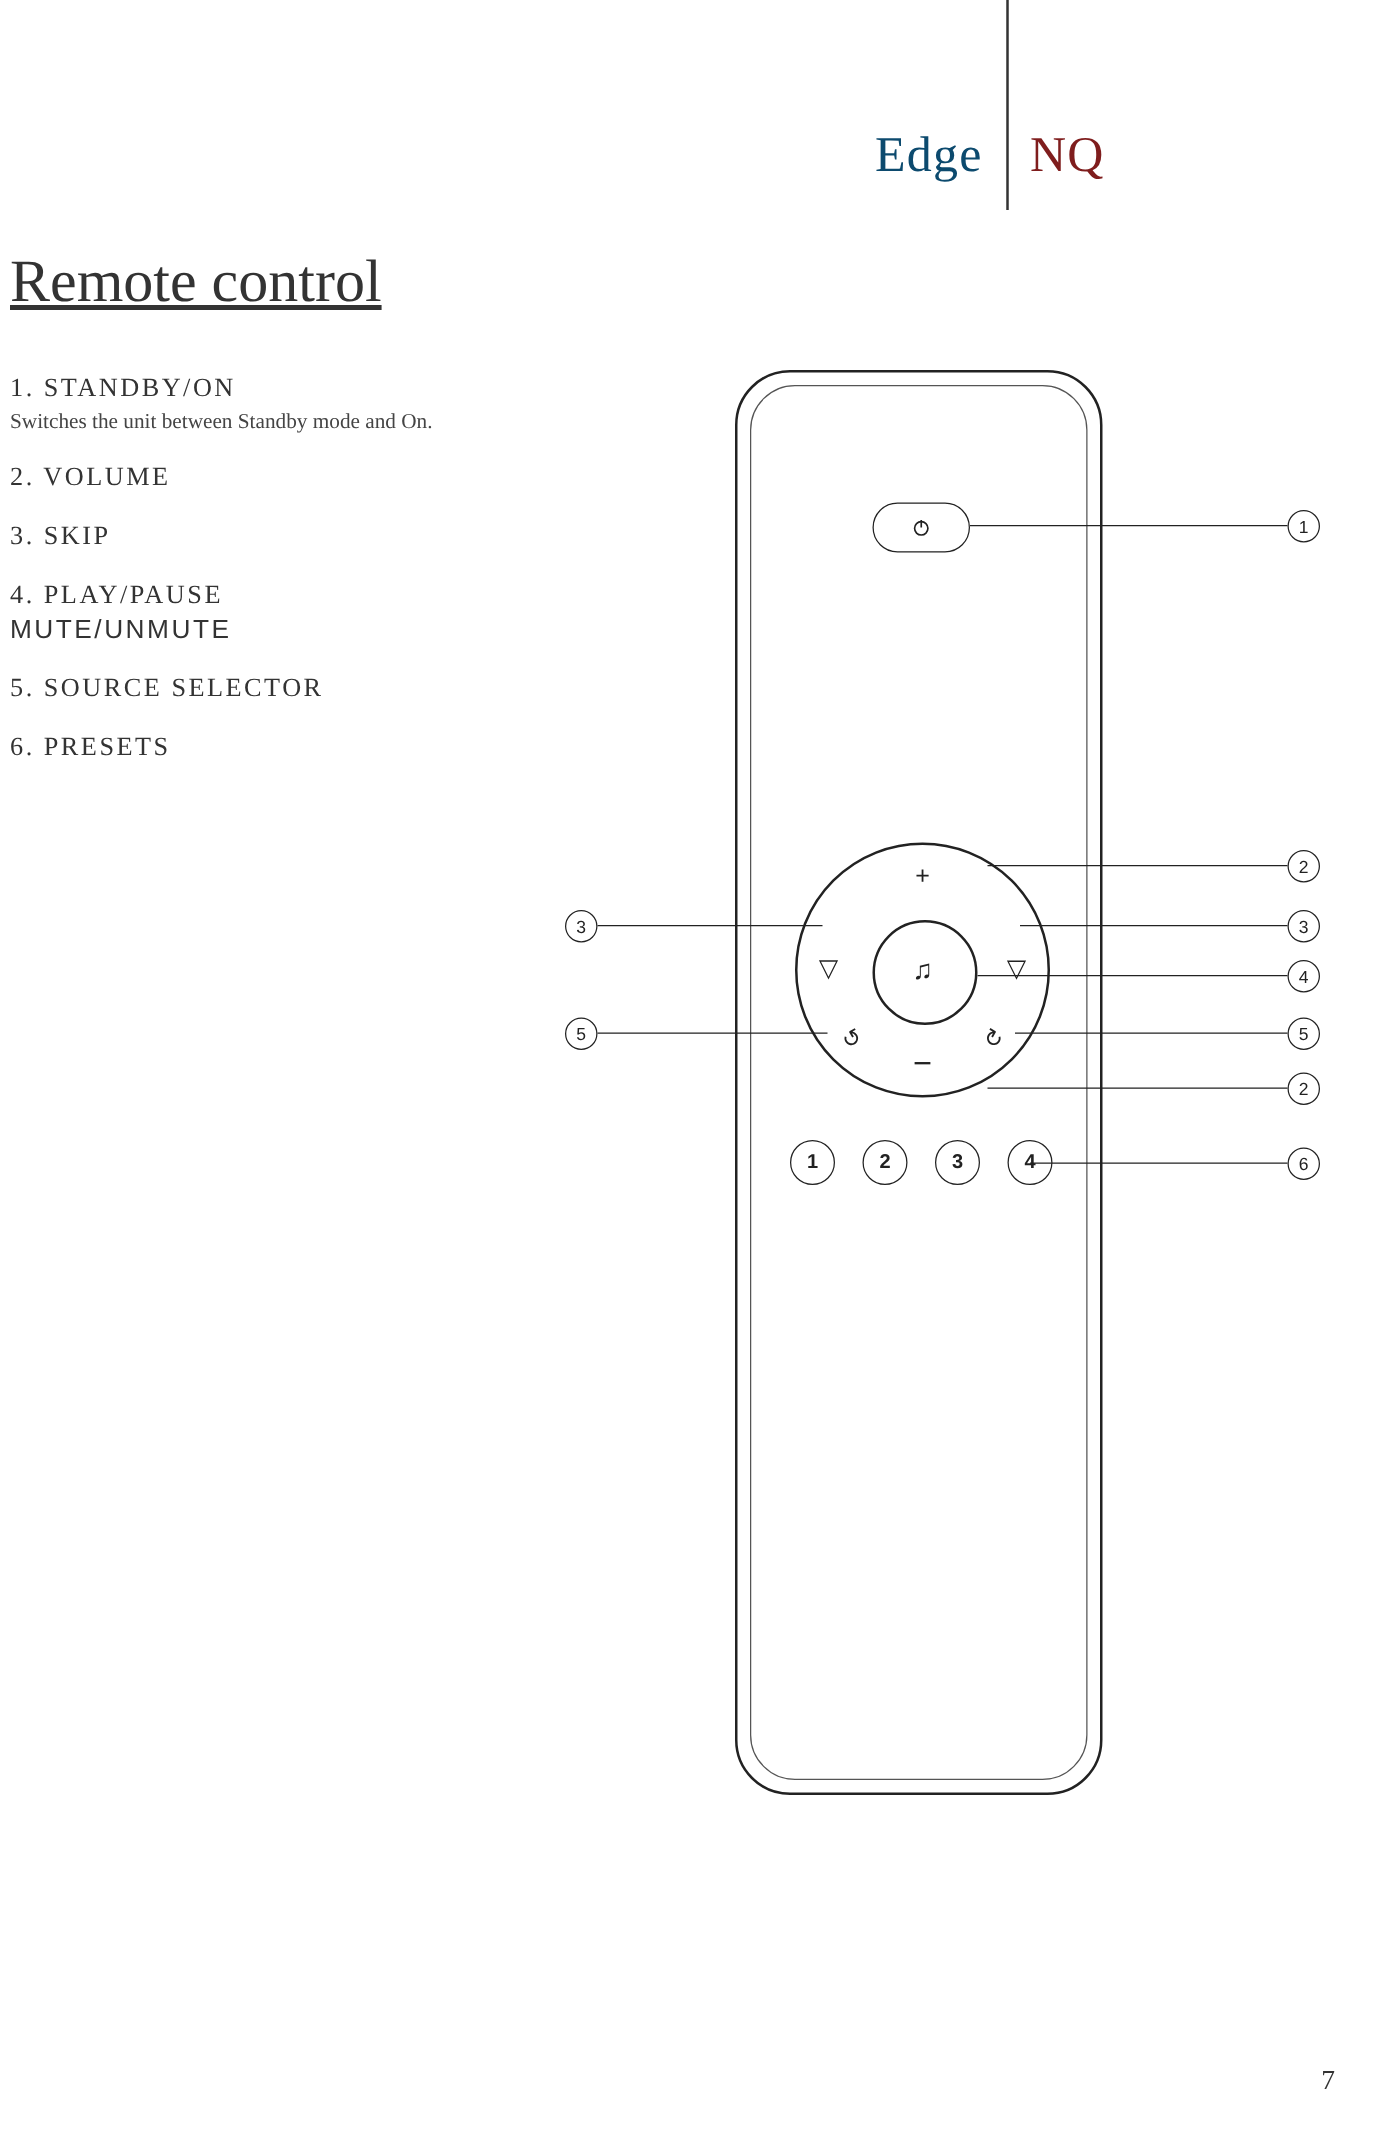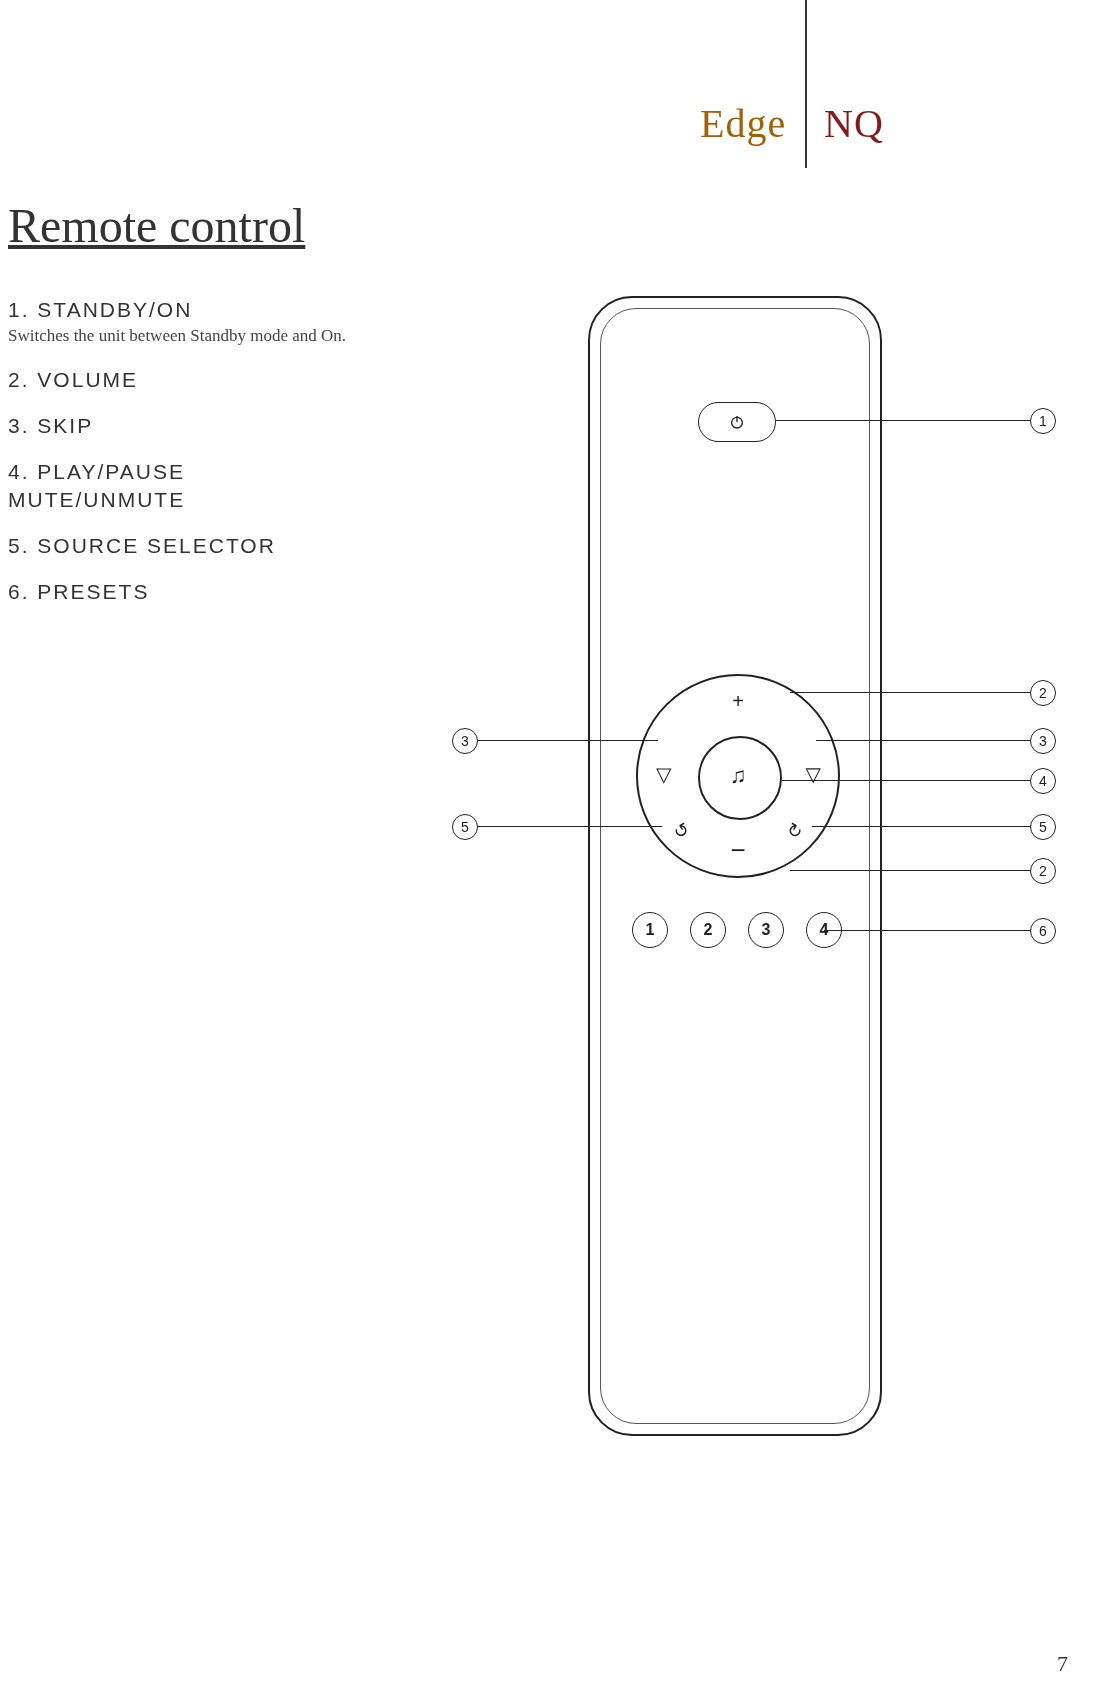--- a/index.html
+++ b/index.html
@@ -24,21 +24,21 @@
     width: 0;
     height: 168px;
     border-left: 2px solid #333;
   }
   .hdr-edge {
     position: absolute;
     left: 700px;
     top: 100px;
     font-size: 40px;
     letter-spacing: 1px;
-    color: #a16207;
+    color: #0c4a6e;
   }
   .hdr-nq {
     position: absolute;
     left: 824px;
     top: 100px;
     font-size: 40px;
     letter-spacing: 1px;
     color: #7f1d1d;
   }
 
@@ -56,21 +56,21 @@
   .list {
     position: absolute;
     left: 8px;
     top: 298px;
     width: 430px;
   }
   .list .item {
     margin-bottom: 22px;
   }
   .list .label {
-    font-family: Liberation Sans, sans-serif;
+    font-family: Liberation Serif, serif;
     font-size: 21px;
     letter-spacing: 2px;
     color: #333;
   }
   .list .sublabel {
     font-family: "Arial", "Helvetica Neue", sans-serif;
     font-size: 21px;
     letter-spacing: 2px;
     color: #333;
     margin-top: 4px;

